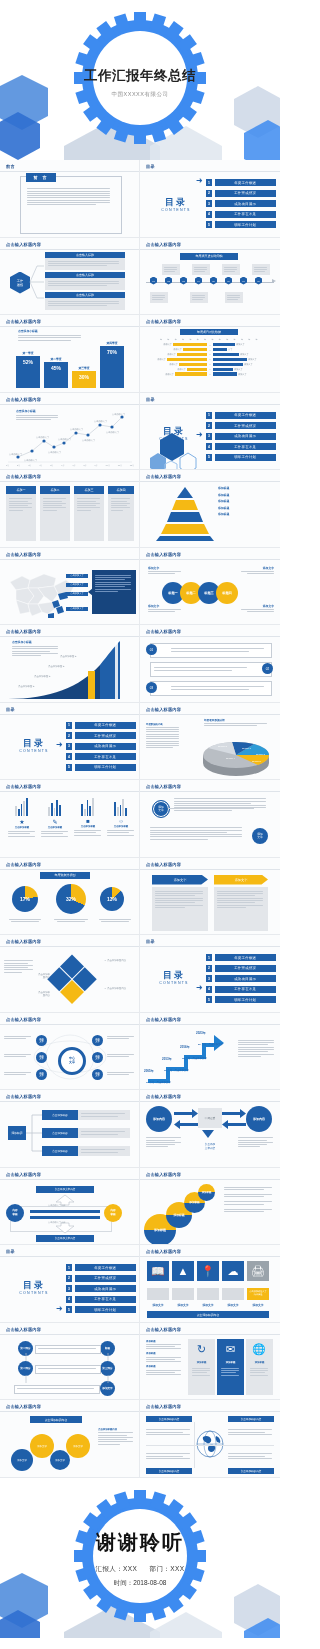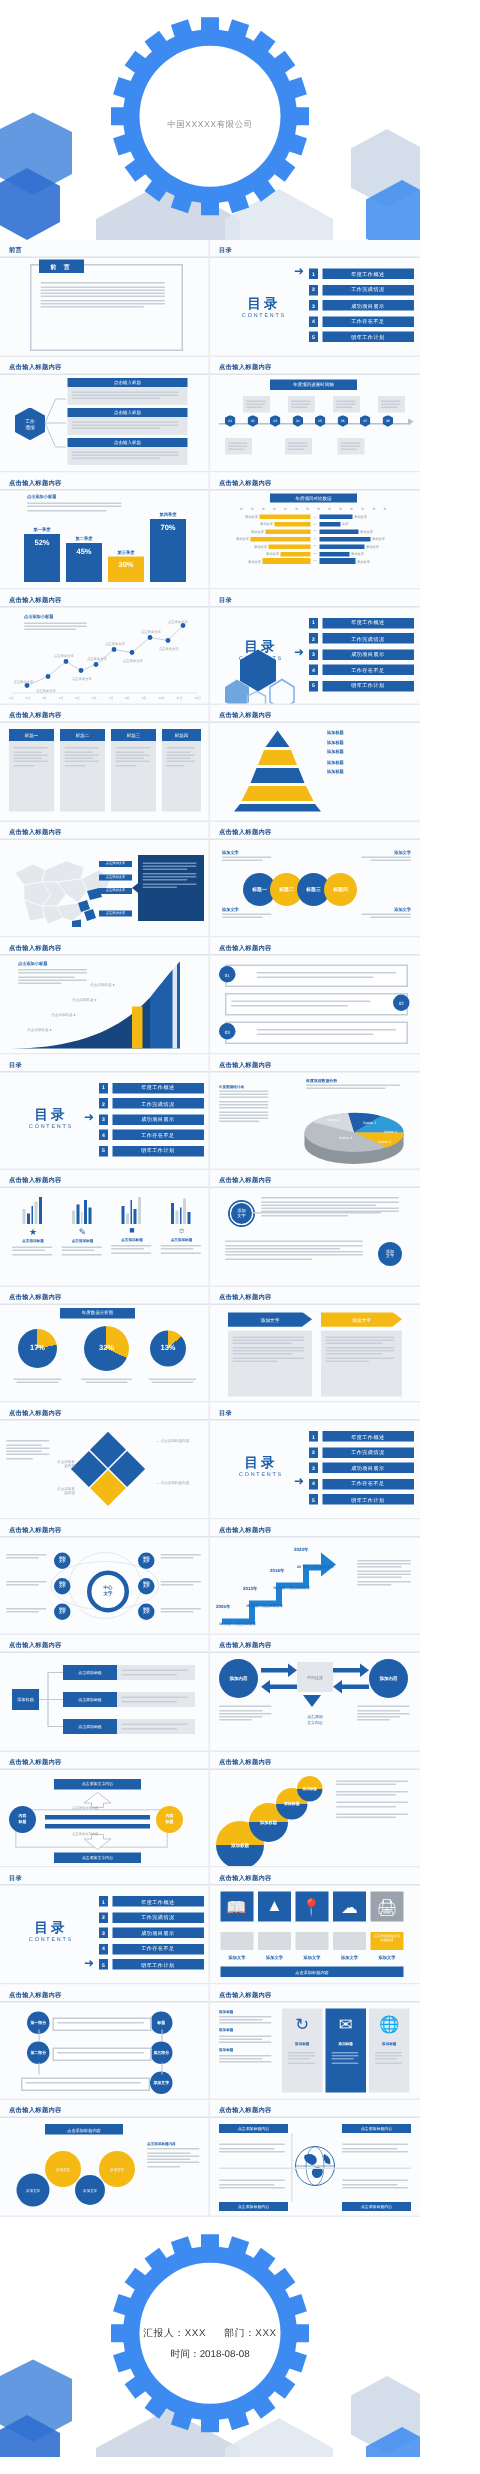--- a/index.html
+++ b/index.html
@@ -171,20 +171,21 @@
               <rect x="-6" y="-66" width="12" height="16"></rect>
             </g>
           <g transform="rotate(342)">
               <rect x="-6" y="-66" width="12" height="16"></rect>
             </g>
         </g>
         <circle cx="66" cy="66" r="47" fill="#ffffff"></circle>
       </svg>
     </div>
     <div class="cover-center">
+      <div class="cover-sub">工作汇报年终总结</div>
       <div class="cover-org">中国XXXXX有限公司</div>
     </div>
   </div>
 
   <div class="row">
     <div class="slide">
       <div class="hr-top"></div>
       <div class="body">
         <div style="position:absolute;left:20px;top:4px;width:100px;height:56px;border:.5px solid #c3cbd6;"></div>
         <div style="position:absolute;left:26px;top:1px;width:30px;height:9px;background:#1f5fa9;color:#fff;font-size:4px;display:flex;align-items:center;justify-content:center;letter-spacing:2px;font-weight:700;">前 言</div>
@@ -1578,20 +1579,21 @@
               <rect x="-6" y="-66" width="12" height="16"></rect>
             </g>
           <g transform="rotate(342)">
               <rect x="-6" y="-66" width="12" height="16"></rect>
             </g>
         </g>
         <circle cx="66" cy="66" r="47" fill="#ffffff"></circle>
       </svg>
     </div>
     <div class="cover-center">
+      <div class="thanks">谢谢聆听</div>
       <div class="thanks-meta">
         <span>汇报人：XXX</span>
         <span>部门：XXX</span>
       </div>
       <div class="thanks-date">时间：2018-08-08</div>
     </div>
   </div>
 
 </div>
 

